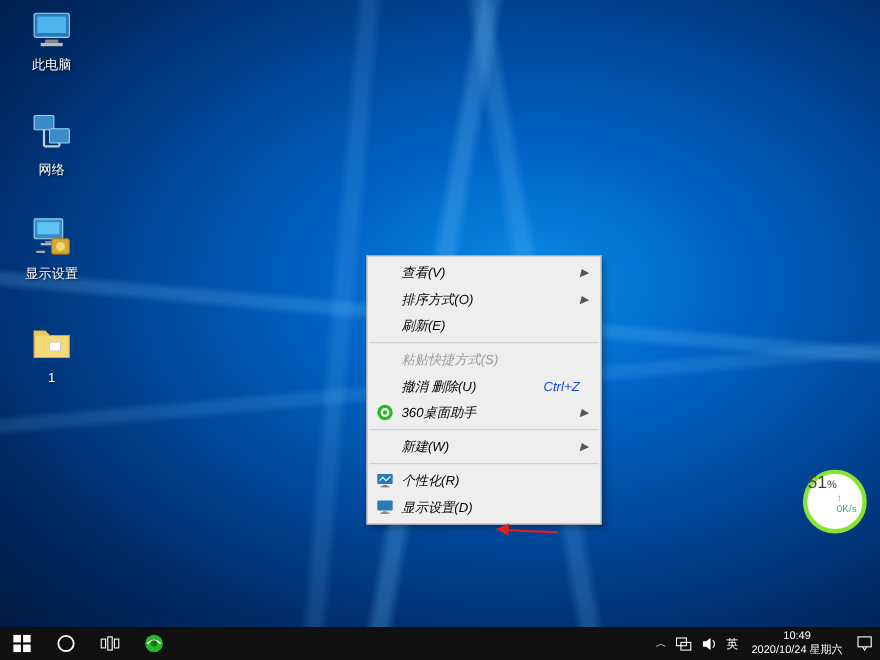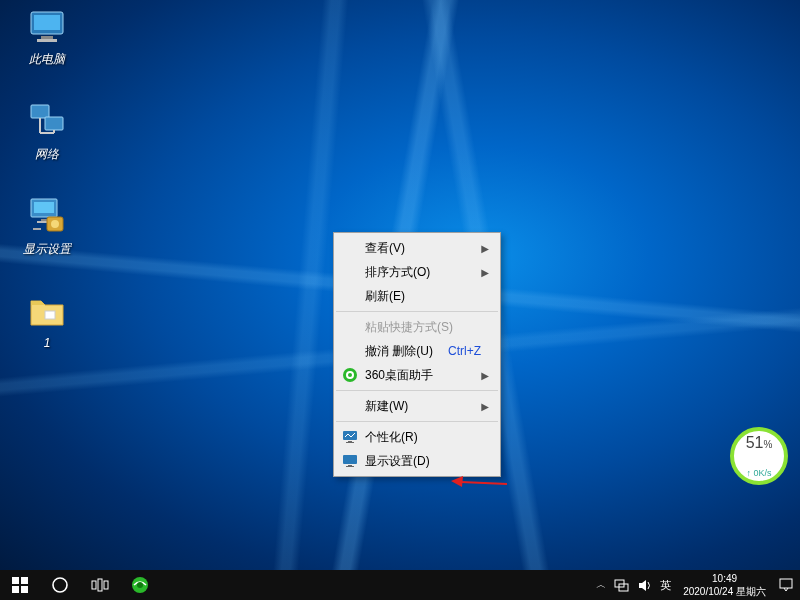--- a/index.html
+++ b/index.html
@@ -14,42 +14,42 @@
   content: ""; position: absolute; inset: 0;
   background:
     linear-gradient(100deg, transparent 48%, rgba(120,200,255,0.25) 49%, rgba(120,200,255,0.25) 50%, transparent 51%),
     linear-gradient(80deg, transparent 58%, rgba(120,200,255,0.2) 59%, rgba(120,200,255,0.2) 60%, transparent 61%),
     linear-gradient(95deg, transparent 38%, rgba(120,200,255,0.15) 39%, rgba(120,200,255,0.15) 40%, transparent 41%),
     linear-gradient(5deg, transparent 48%, rgba(120,200,255,0.2) 49%, rgba(120,200,255,0.2) 50%, transparent 51%),
     linear-gradient(-5deg, transparent 38%, rgba(120,200,255,0.15) 39%, rgba(120,200,255,0.15) 40%, transparent 41%);
 }
 
 .icon-grid { position: absolute; top: 5px; left: 10px; }
-.dicon { width: 74px; height: 80px; display: flex; flex-direction: column; align-items: center; gap: 4px; color: #fff; font-size: 12px; text-shadow: 1px 1px 2px rgba(0,0,0,0.8); cursor: pointer; margin-bottom: 15px; font-style: italic; }
+.dicon { width: 74px; height: 80px; display: flex; flex-direction: column; align-items: center; gap: 4px; color: #fff; font-size: 12px; text-shadow: 1px 1px 2px rgba(0,0,0,0.8); cursor: pointer; margin-bottom: 15px; }
 .dicon .glyph { width: 42px; height: 42px; display: flex; align-items: center; justify-content: center; }
 .dicon span { text-align: center; }
 
 .context-menu {
-  position: absolute; top: 232px; left: 333px; width: 168px;
+  position: absolute; top: 232px; left: 333px; width: 214px;
   background: #eeeeee; border: 1px solid #a0a0a0; box-shadow: 3px 3px 6px rgba(0,0,0,0.3);
-  font-size: 12px; color: #000; padding: 3px 1px;
+  font-size: 12px; color: #000; padding: 3px 1px; font-style: italic;
 }
 .menu-item { height: 24px; display: flex; align-items: center; padding: 0 28px 0 30px; position: relative; cursor: pointer; }
 .menu-item.disabled { color: #9a9a9a; cursor: default; }
 .menu-sep { height: 1px; background: #d0d0d0; margin: 3px 1px; }
 .menu-arrow { position: absolute; right: 10px; font-size: 10px; color: #555; }
 .menu-shortcut { position: absolute; right: 18px; color: #1d4ed8; font-size: 12px; }
 .menu-icon { position: absolute; left: 7px; width: 16px; height: 16px; display: flex; align-items: center; justify-content: center; }
 
 .red-arrow { position: absolute; top: 474px; left: 449px; pointer-events: none; }
 
 .net-widget {
   position: absolute; right: 12px; bottom: 85px; width: 58px; height: 58px;
   border-radius: 50%; background: #fff; border: 4px solid #8ae234;
-  display: flex; flex-direction: column; align-items: center; justify-content: center;
+  display: flex; flex-direction: row; justify-content: center;
   font-size: 10px; color: #555;
 }
 .net-widget .pct { font-size: 16px; color: #444; }
 .net-widget .pct small { font-size: 10px; }
 .net-widget .spd { color: #3a9; font-size: 9px; margin-top: 16px; }
 
 .taskbar {
   position: absolute; bottom: 0; left: 0; width: 800px; height: 30px;
   background: #101010; display: flex; align-items: center; color: #fff;
 }

